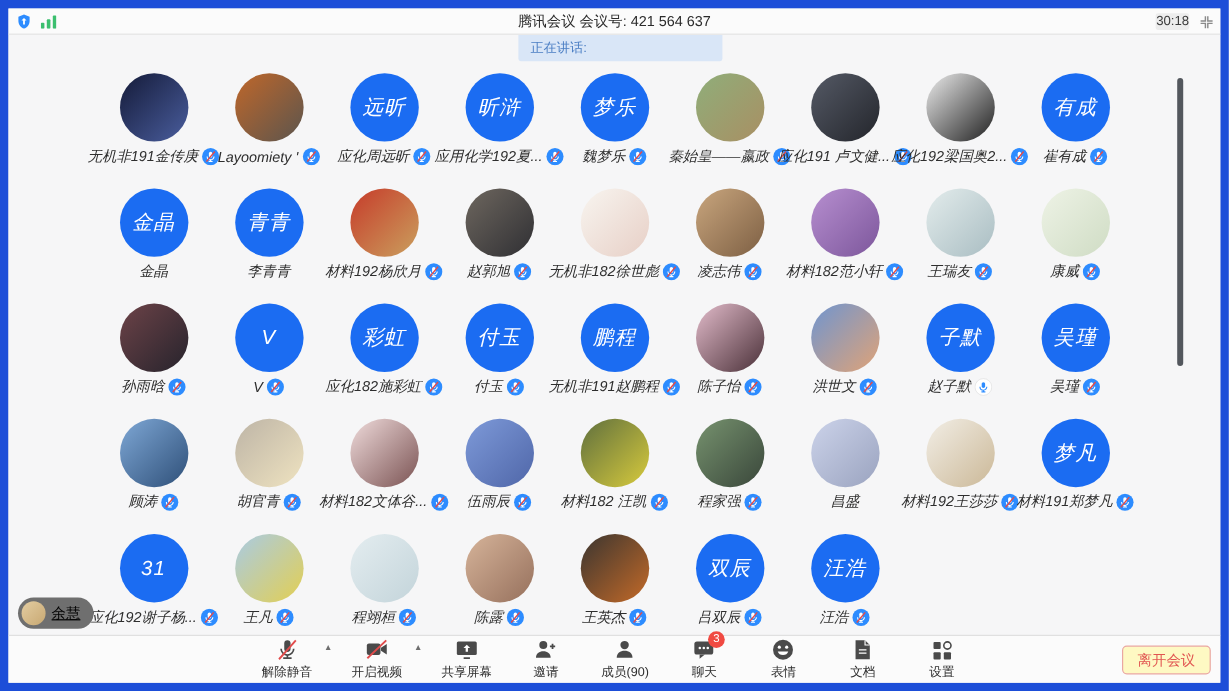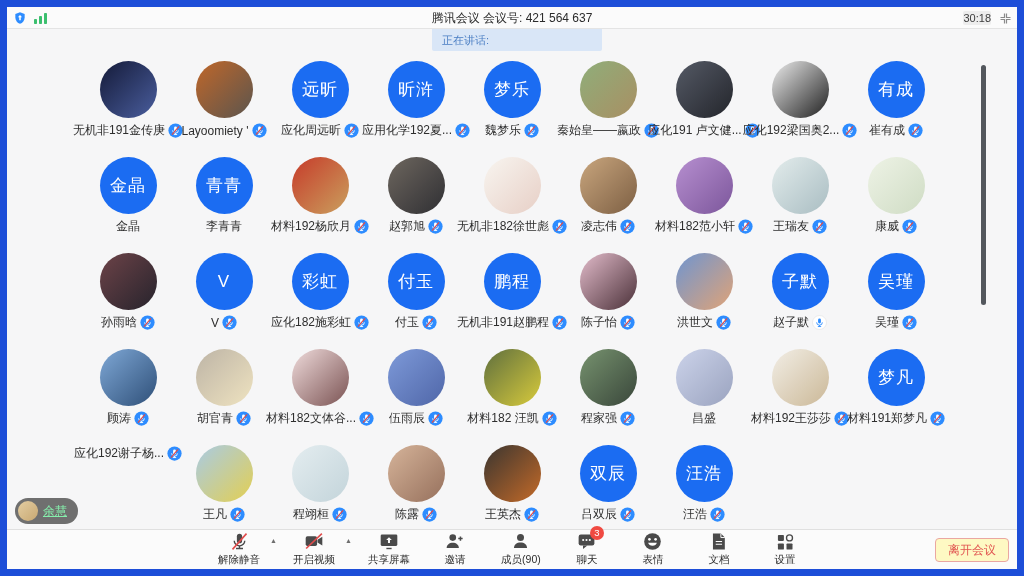--- a/index.html
+++ b/index.html
@@ -12,35 +12,35 @@
   .tl-title { position:absolute; left:0; right:0; top:0; line-height:22px; text-align:center; font-size:12px; color:#2b2b2b; }
   .tl-right { position:absolute; right:5px; top:0; height:22px; display:flex; align-items:center; gap:8px; }
   .timer-box { background:#ededed; border-radius:2px; font-size:11px; color:#3c3c3c; padding:1px 0; }
 
   
   .banner { position:absolute; top:22px; left:425px; width:170px; height:22px; background:#d9e6f7; border-radius:0 0 2px 2px; font-size:11px; color:#4c7fc4; line-height:22px; padding-left:10px; z-index:4; }
 
   
   .main { position:absolute; top:22px; bottom:40px; left:0; right:0; background:#f6f6f7; }
   .grid { display:grid; grid-template-columns:repeat(9,96px); justify-content:center; margin-top:32px; }
-  .tile { width:96px; height:96px; display:flex; flex-direction:column; align-items:center; }
+  .tile { width:96px; height:96px; display:flex; flex-direction:column; align-items:center;font-style:italic; }
   .avatar { width:57px; height:57px; border-radius:50%; margin-bottom:4px; flex:none; }
   .avatar.txt { background:var(--blue,#1b6cf2); color:#fff; display:flex; align-items:center; justify-content:center; font-size:17px; letter-spacing:1px; }
   .label-row { display:flex; align-items:center; justify-content:center; white-space:nowrap; height:17px; }
   .pname { font-size:12px; color:#2e2e2e; }
   .mic { display:flex; margin-left:3px; }
   .mic svg { display:block; }
 
   
   .scrollbar { position:absolute; left:974px; top:36px; width:5px; height:240px; border-radius:3px; background:#53575d; }
 
   
   .self-bubble { position:absolute; left:8px; bottom:5px; height:26px; border-radius:13px; background:#6f6f6f; display:flex; align-items:center; padding:0 11px 0 3px; gap:5px; }
   .self-avatar { width:20px; height:20px; border-radius:50%; background:linear-gradient(135deg,#e3cda2,#c8a872); }
-  .self-name { font-size:12px; color:#86efac;text-decoration:underline; }
+  .self-name { font-size:12px; color:#000000;text-decoration:underline; }
 
   
   .toolbar { position:absolute; bottom:0; left:0; right:0; height:40px; background:#fbfbfb; border-top:1px solid #e0e0e0; z-index:6; }
   .tools { position:absolute; left:0; right:0; bottom:2px; display:flex; justify-content:center; align-items:flex-end; gap:20px; }
   .tool { display:flex; flex-direction:column; align-items:center; width:46px; cursor:default; position:relative; }
   .tool .ticon { height:21px; display:flex; align-items:center; justify-content:center; }
   .tool .tlabel { font-size:10.5px; color:#2e2e2e; margin-top:1px; white-space:nowrap; }
   .caret { font-size:7px; color:#6e6e6e; align-self:center; margin-bottom:18px; margin-left:-12px; margin-right:-6px; }
   .badge { position:absolute; top:-5px; right:6px; min-width:14px; height:14px; border-radius:7px; background:#f04a42; color:#fff; font-size:9.5px; line-height:14px; text-align:center; padding:0 2px; }
   .leave-btn { position:absolute; right:8px; top:8px; height:24px; line-height:22px; padding:0 12px; border:1px solid #eaa7a1; border-radius:4px; background:#fef9c3; color:#e15551; font-size:12px; }
@@ -593,20 +593,21 @@
                 <circle cx="10" cy="10" r="9.5" fill="#2d8cff"></circle>
                 <rect x="8.1" y="4.6" width="3.8" height="6.6" rx="1.9" fill="#fff"></rect>
                 <path d="M6.2 9.8a3.8 3.8 0 0 0 7.6 0" fill="none" stroke="#fff" stroke-width="1.2"></path>
                 <path d="M10 13.6v1.7M7.8 15.4h4.4" stroke="#fff" stroke-width="1.2" fill="none"></path>
                 <path d="M5.3 15.6L14.7 4.4" stroke="#e14b4b" stroke-width="1.6"></path>
               </svg>
             </span>
       </div>
     </div>
         <div class="tile">
+      <div class="avatar txt">31</div>
       <div class="label-row">
         <span class="pname">应化192谢子杨...</span>
         <span class="mic">
               <svg width="15" height="15" viewBox="0 0 20 20">
                 <circle cx="10" cy="10" r="9.5" fill="#2d8cff"></circle>
                 <rect x="8.1" y="4.6" width="3.8" height="6.6" rx="1.9" fill="#fff"></rect>
                 <path d="M6.2 9.8a3.8 3.8 0 0 0 7.6 0" fill="none" stroke="#fff" stroke-width="1.2"></path>
                 <path d="M10 13.6v1.7M7.8 15.4h4.4" stroke="#fff" stroke-width="1.2" fill="none"></path>
                 <path d="M5.3 15.6L14.7 4.4" stroke="#e14b4b" stroke-width="1.6"></path>
               </svg>

